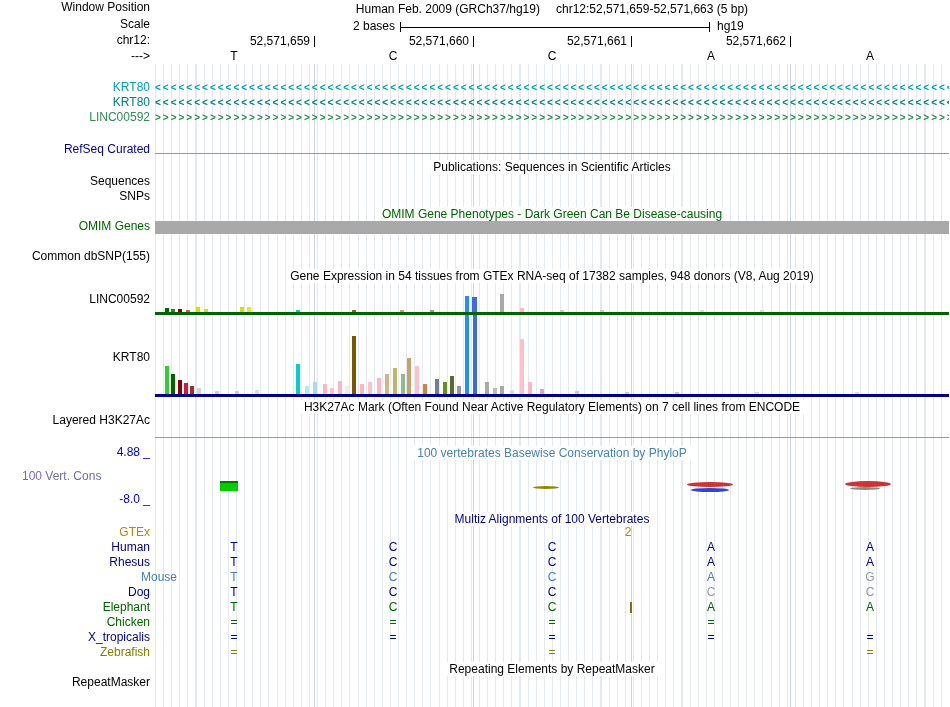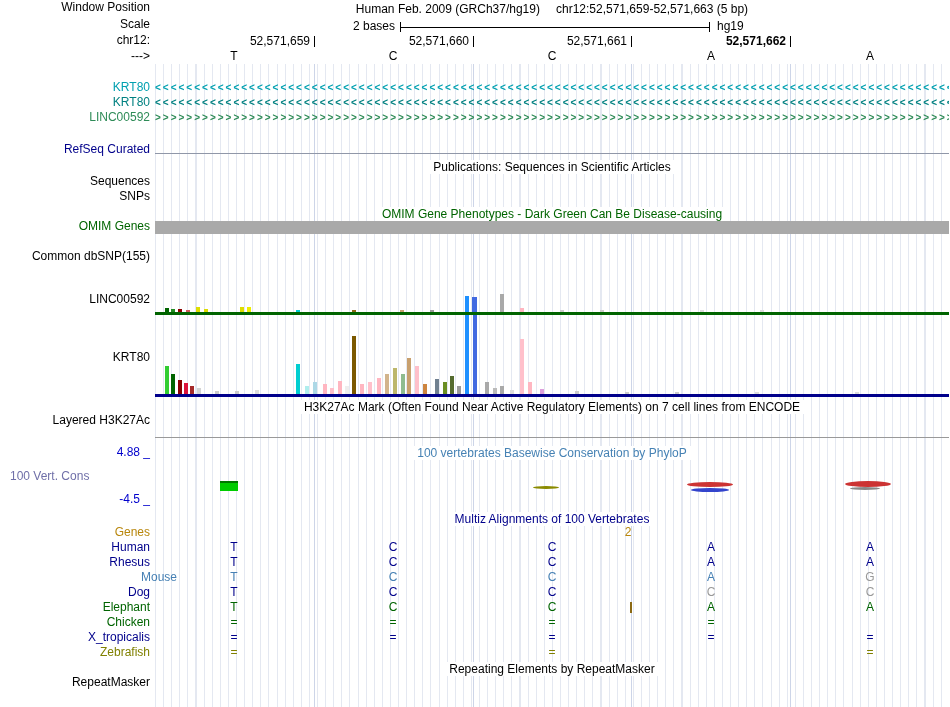--- a/index.html
+++ b/index.html
@@ -45,23 +45,23 @@
       <div class="lbl" style="top: 111px; color: rgb(46, 139, 87);">LINC00592</div>
       <div class="lbl" style="top: 143px; color: rgb(0, 0, 139);">RefSeq Curated</div>
       <div class="lbl" style="top: 175px; color: rgb(0, 0, 0);">Sequences</div>
       <div class="lbl" style="top: 190px; color: rgb(0, 0, 0);">SNPs</div>
       <div class="lbl" style="top: 220px; color: rgb(0, 100, 0);">OMIM Genes</div>
       <div class="lbl" style="top: 250px; color: rgb(0, 0, 0);">Common dbSNP(155)</div>
       <div class="lbl" style="top: 293px; color: rgb(0, 0, 0);">LINC00592</div>
       <div class="lbl" style="top: 351px; color: rgb(0, 0, 0);">KRT80</div>
       <div class="lbl" style="top: 414px; color: rgb(0, 0, 0);">Layered H3K27Ac</div>
       <div class="lbl" style="top: 446px; color: rgb(0, 0, 205);">4.88 _</div>
-      <div class="lbl" style="top: 470px; color: rgb(111, 111, 168); text-align: left; padding-left: 10px;">100 Vert. Cons</div>
-      <div class="lbl" style="top: 493px; color: rgb(0, 0, 205);">-4.5 _</div>
-      <div class="lbl" style="top: 526px; color: rgb(184, 134, 11);">Genes</div>
+      <div class="lbl" style="top: 470px; color: rgb(111, 111, 168); text-align: left; padding-left: 22px;">100 Vert. Cons</div>
+      <div class="lbl" style="top: 493px; color: rgb(0, 0, 205);">-8.0 _</div>
+      <div class="lbl" style="top: 526px; color: rgb(184, 134, 11);">GTEx</div>
       <div class="lbl" style="top: 676px; color: rgb(0, 0, 0);">RepeatMasker</div>
       <div class="lbl" style="top: 541px; color: rgb(0, 0, 139);">Human</div>
       <div class="lbl" style="top: 556px; color: rgb(0, 0, 139);">Rhesus</div>
       <div class="lbl" style="top: 571px; color: rgb(70, 128, 180); margin-left: 27px;">Mouse</div>
       <div class="lbl" style="top: 586px; color: rgb(0, 0, 139);">Dog</div>
       <div class="lbl" style="top: 601px; color: rgb(0, 100, 0);">Elephant</div>
       <div class="lbl" style="top: 616px; color: rgb(0, 100, 0);">Chicken</div>
       <div class="lbl" style="top: 631px; color: rgb(0, 0, 139);">X_tropicalis</div>
       <div class="lbl" style="top: 646px; color: rgb(128, 128, 0); text-align: right;">Zebrafish</div>
     </div>
@@ -75,40 +75,41 @@
     </div>
 
     <span class="scale-label">2 bases</span>
     <div class="scalebar">
         <div class="scalebar-line"></div>
       </div>
     <span class="hg19">hg19</span>
 
     <div class="title" style="top:160px"><span>Publications: Sequences in Scientific Articles</span></div>
     <div class="title" style="top: 207px; color: rgb(0, 100, 0);"><span>OMIM Gene Phenotypes - Dark Green Can Be Disease-causing</span></div>
+    <div class="title" style="top:269px"><span>Gene Expression in 54 tissues from GTEx RNA-seq of 17382 samples, 948 donors (V8, Aug 2019)</span></div>
     <div class="title" style="top:400px"><span>H3K27Ac Mark (Often Found Near Active Regulatory Elements) on 7 cell lines from ENCODE</span></div>
     <div class="title" style="top: 446px; color: rgb(70, 130, 180);"><span>100 vertebrates Basewise Conservation by PhyloP</span></div>
     <div class="title" style="top: 512px; color: rgb(0, 0, 139);"><span>Multiz Alignments of 100 Vertebrates</span></div>
     <div class="title" style="top:662px"><span>Repeating Elements by RepeatMasker</span></div>
 
     <div class="hline" style="top:153px"></div>
     <div class="hline" style="top:437px;background:#999999"></div>
     <div class="omimbar" style="top: 221px; background: rgb(169, 169, 169);"></div>
   <div class="bline" style="left: 159px;"></div>
       <div class="bline" style="left: 318px;"></div>
       <div class="bline" style="left: 476px;"></div>
       <div class="bline" style="left: 635px;"></div>
       <div class="rtick" style="left: 159px; top: 36px;"></div>
       <div class="rnum" style="left: 27px; top: 34px; width: 128px;">52,571,659</div>
       <div class="rtick" style="left: 318px; top: 36px;"></div>
       <div class="rnum" style="left: 186px; top: 34px; width: 128px;">52,571,660</div>
       <div class="rtick" style="left: 476px; top: 36px;"></div>
       <div class="rnum" style="left: 344px; top: 34px; width: 128px;">52,571,661</div>
       <div class="rtick" style="left: 635px; top: 36px;"></div>
-      <div class="rnum" style="left: 503px; top: 34px; width: 128px; font-weight: bold;">52,571,662</div>
+      <div class="rnum" style="left: 503px; top: 34px; width: 128px;">52,571,662</div>
       <div class="baseletter" style="left: 79px; top: 50px;">T</div>
       <div class="baseletter" style="left: 238px; top: 50px;">C</div>
       <div class="baseletter" style="left: 397px; top: 50px;">C</div>
       <div class="baseletter" style="left: 556px; top: 50px;">A</div>
       <div class="baseletter" style="left: 715px; top: 50px;">A</div>
       <div class="arrows" style="top: 81px; color: rgb(0, 160, 176);">&lt;&lt;&lt;&lt;&lt;&lt;&lt;&lt;&lt;&lt;&lt;&lt;&lt;&lt;&lt;&lt;&lt;&lt;&lt;&lt;&lt;&lt;&lt;&lt;&lt;&lt;&lt;&lt;&lt;&lt;&lt;&lt;&lt;&lt;&lt;&lt;&lt;&lt;&lt;&lt;&lt;&lt;&lt;&lt;&lt;&lt;&lt;&lt;&lt;&lt;&lt;&lt;&lt;&lt;&lt;&lt;&lt;&lt;&lt;&lt;&lt;&lt;&lt;&lt;&lt;&lt;&lt;&lt;&lt;&lt;&lt;&lt;&lt;&lt;&lt;&lt;&lt;&lt;&lt;&lt;&lt;&lt;&lt;&lt;&lt;&lt;&lt;&lt;&lt;&lt;&lt;&lt;&lt;&lt;&lt;&lt;&lt;&lt;&lt;&lt;&lt;&lt;&lt;&lt;&lt;&lt;&lt;&lt;&lt;&lt;&lt;&lt;&lt;&lt;&lt;&lt;&lt;&lt;&lt;&lt;&lt;&lt;&lt;&lt;&lt;&lt;&lt;&lt;&lt;&lt;&lt;&lt;&lt;&lt;&lt;&lt;&lt;&lt;&lt;&lt;&lt;&lt;&lt;&lt;&lt;&lt;&lt;&lt;&lt;&lt;&lt;&lt;&lt;&lt;&lt;&lt;&lt;&lt;&lt;&lt;&lt;&lt;&lt;&lt;&lt;&lt;&lt;&lt;&lt;&lt;&lt;&lt;&lt;&lt;&lt;&lt;&lt;&lt;&lt;&lt;&lt;&lt;&lt;&lt;&lt;&lt;&lt;&lt;&lt;&lt;&lt;&lt;&lt;&lt;&lt;&lt;&lt;&lt;&lt;&lt;&lt;&lt;&lt;&lt;&lt;&lt;&lt;&lt;&lt;&lt;&lt;&lt;&lt;&lt;&lt;&lt;&lt;&lt;&lt;&lt;&lt;&lt;&lt;&lt;&lt;&lt;&lt;&lt;&lt;&lt;&lt;&lt;&lt;&lt;&lt;&lt;&lt;&lt;&lt;&lt;&lt;&lt;&lt;&lt;&lt;&lt;&lt;&lt;&lt;&lt;&lt;&lt;&lt;&lt;&lt;&lt;&lt;&lt;&lt;&lt;</div>
       <div class="arrows" style="top: 96px; color: rgb(0, 128, 128);">&lt;&lt;&lt;&lt;&lt;&lt;&lt;&lt;&lt;&lt;&lt;&lt;&lt;&lt;&lt;&lt;&lt;&lt;&lt;&lt;&lt;&lt;&lt;&lt;&lt;&lt;&lt;&lt;&lt;&lt;&lt;&lt;&lt;&lt;&lt;&lt;&lt;&lt;&lt;&lt;&lt;&lt;&lt;&lt;&lt;&lt;&lt;&lt;&lt;&lt;&lt;&lt;&lt;&lt;&lt;&lt;&lt;&lt;&lt;&lt;&lt;&lt;&lt;&lt;&lt;&lt;&lt;&lt;&lt;&lt;&lt;&lt;&lt;&lt;&lt;&lt;&lt;&lt;&lt;&lt;&lt;&lt;&lt;&lt;&lt;&lt;&lt;&lt;&lt;&lt;&lt;&lt;&lt;&lt;&lt;&lt;&lt;&lt;&lt;&lt;&lt;&lt;&lt;&lt;&lt;&lt;&lt;&lt;&lt;&lt;&lt;&lt;&lt;&lt;&lt;&lt;&lt;&lt;&lt;&lt;&lt;&lt;&lt;&lt;&lt;&lt;&lt;&lt;&lt;&lt;&lt;&lt;&lt;&lt;&lt;&lt;&lt;&lt;&lt;&lt;&lt;&lt;&lt;&lt;&lt;&lt;&lt;&lt;&lt;&lt;&lt;&lt;&lt;&lt;&lt;&lt;&lt;&lt;&lt;&lt;&lt;&lt;&lt;&lt;&lt;&lt;&lt;&lt;&lt;&lt;&lt;&lt;&lt;&lt;&lt;&lt;&lt;&lt;&lt;&lt;&lt;&lt;&lt;&lt;&lt;&lt;&lt;&lt;&lt;&lt;&lt;&lt;&lt;&lt;&lt;&lt;&lt;&lt;&lt;&lt;&lt;&lt;&lt;&lt;&lt;&lt;&lt;&lt;&lt;&lt;&lt;&lt;&lt;&lt;&lt;&lt;&lt;&lt;&lt;&lt;&lt;&lt;&lt;&lt;&lt;&lt;&lt;&lt;&lt;&lt;&lt;&lt;&lt;&lt;&lt;&lt;&lt;&lt;&lt;&lt;&lt;&lt;&lt;&lt;&lt;&lt;&lt;&lt;&lt;&lt;&lt;&lt;&lt;&lt;&lt;&lt;&lt;&lt;&lt;&lt;</div>
       <div class="arrows" style="top: 111px; color: rgb(46, 139, 87);">&gt;&gt;&gt;&gt;&gt;&gt;&gt;&gt;&gt;&gt;&gt;&gt;&gt;&gt;&gt;&gt;&gt;&gt;&gt;&gt;&gt;&gt;&gt;&gt;&gt;&gt;&gt;&gt;&gt;&gt;&gt;&gt;&gt;&gt;&gt;&gt;&gt;&gt;&gt;&gt;&gt;&gt;&gt;&gt;&gt;&gt;&gt;&gt;&gt;&gt;&gt;&gt;&gt;&gt;&gt;&gt;&gt;&gt;&gt;&gt;&gt;&gt;&gt;&gt;&gt;&gt;&gt;&gt;&gt;&gt;&gt;&gt;&gt;&gt;&gt;&gt;&gt;&gt;&gt;&gt;&gt;&gt;&gt;&gt;&gt;&gt;&gt;&gt;&gt;&gt;&gt;&gt;&gt;&gt;&gt;&gt;&gt;&gt;&gt;&gt;&gt;&gt;&gt;&gt;&gt;&gt;&gt;&gt;&gt;&gt;&gt;&gt;&gt;&gt;&gt;&gt;&gt;&gt;&gt;&gt;&gt;&gt;&gt;&gt;&gt;&gt;&gt;&gt;&gt;&gt;&gt;&gt;&gt;&gt;&gt;&gt;&gt;&gt;&gt;&gt;&gt;&gt;&gt;&gt;&gt;&gt;&gt;&gt;&gt;&gt;&gt;&gt;&gt;&gt;&gt;&gt;&gt;&gt;&gt;&gt;&gt;&gt;&gt;&gt;&gt;&gt;&gt;&gt;&gt;&gt;&gt;&gt;&gt;&gt;&gt;&gt;&gt;&gt;&gt;&gt;&gt;&gt;&gt;&gt;&gt;&gt;&gt;&gt;&gt;&gt;&gt;&gt;&gt;&gt;&gt;&gt;&gt;&gt;&gt;&gt;&gt;&gt;&gt;&gt;&gt;&gt;&gt;&gt;&gt;&gt;&gt;&gt;&gt;&gt;&gt;&gt;&gt;&gt;&gt;&gt;&gt;&gt;&gt;&gt;&gt;&gt;&gt;&gt;&gt;&gt;&gt;&gt;&gt;&gt;&gt;&gt;&gt;&gt;&gt;&gt;&gt;&gt;&gt;&gt;&gt;&gt;&gt;&gt;&gt;&gt;&gt;&gt;&gt;&gt;&gt;&gt;&gt;&gt;&gt;&gt;</div>
       <div class="region" style="top: 288px; height: 26px;"></div>
       <div class="gbaseline" style="top: 312px; background: rgb(0, 100, 0);"></div>

